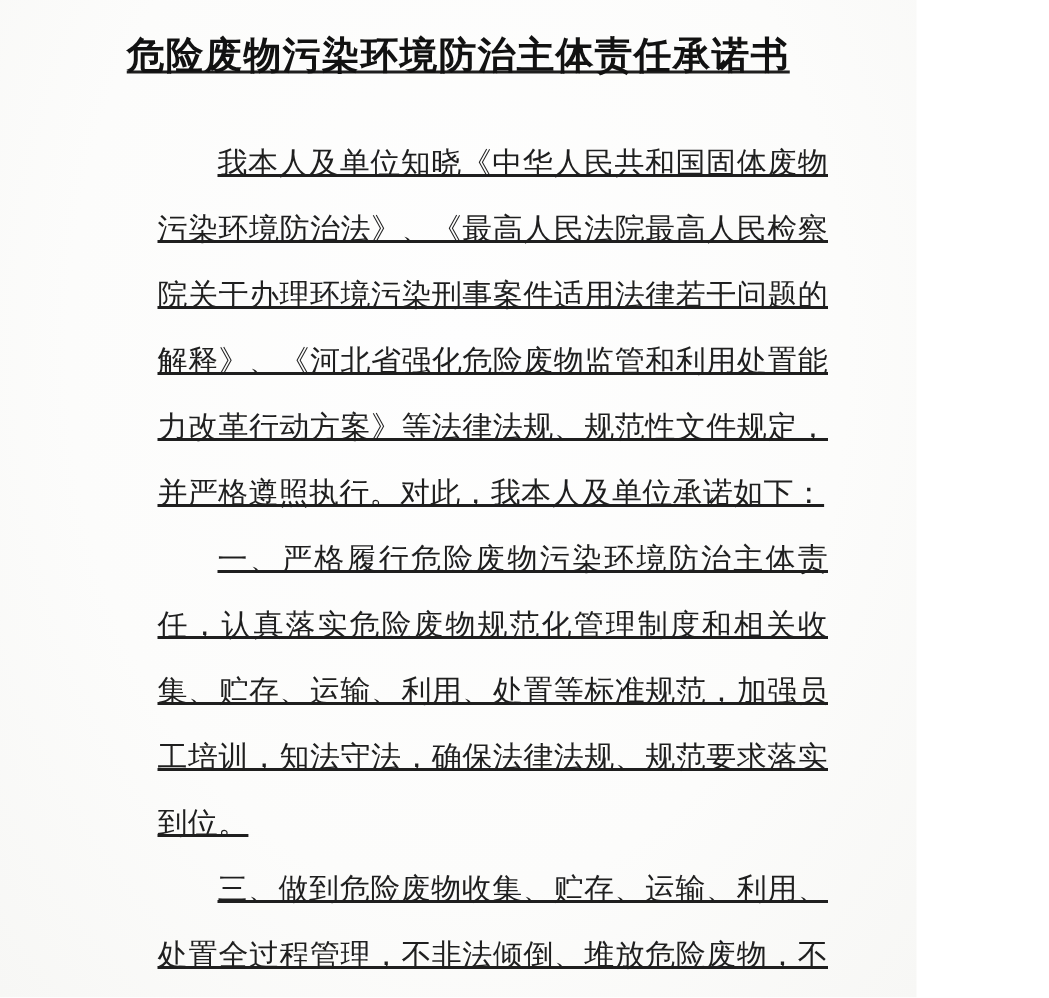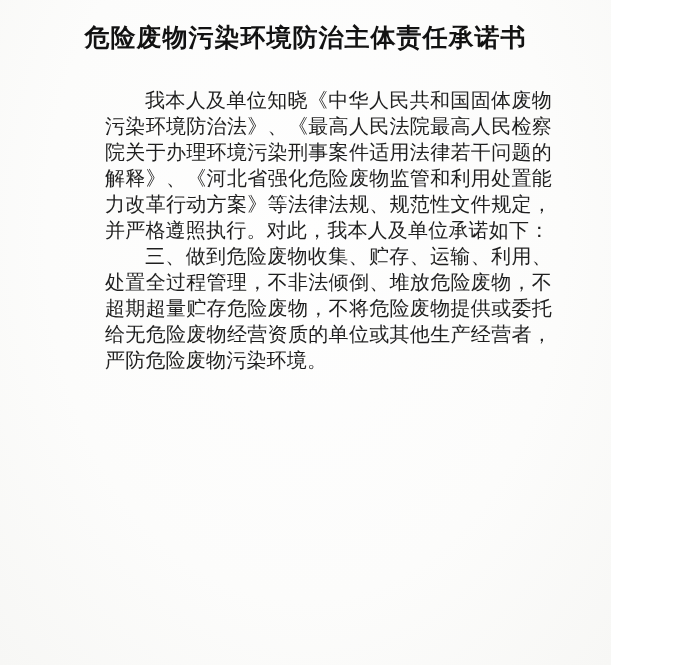--- a/index.html
+++ b/index.html
@@ -13,49 +13,51 @@
     background: #ffffff;
   }
   .page {
     position: relative;
     width: 611px;
     height: 665px;
     box-sizing: border-box;
     background: radial-gradient(ellipse at 50% 35%, #fefefe 0%, #fcfcfb 60%, #f7f7f5 100%);
     color: #1f1f1f;
     font-family: "Liberation Serif", serif;
+    text-decoration: underline;
   }
   .doc-title {
     margin: 0;
     padding: 21px 30px 0 30px;
     font-size: 25px;
     line-height: 34px;
     font-weight: bold;
     text-align: center;
     letter-spacing: 1px;
     color: #121212;
   }
   .doc-body {
     padding: 32px 59px 0 105px;
   }
   .para {
     margin: 0;
     font-size: 20px;
-    line-height: 26px;
+    line-height: 44px;
     text-indent: 2em;
     text-align: justify;
     text-justify: inter-ideograph;
     letter-spacing: 0.2px;
     word-break: break-all;
     overflow-wrap: break-word;
     color: #1f1f1f;
   }
 </style>
 </head>
 <body>
 
 <div class="page">
   <h1 class="doc-title">危险废物污染环境防治主体责任承诺书</h1>
   <div class="doc-body">
     <p class="para">我本人及单位知晓《中华人民共和国固体废物污染环境防治法》、《最高人民法院最高人民检察院关于办理环境污染刑事案件适用法律若干问题的解释》、《河北省强化危险废物监管和利用处置能力改革行动方案》等法律法规、规范性文件规定，并严格遵照执行。对此，我本人及单位承诺如下：</p>
+    <p class="para">一、严格履行危险废物污染环境防治主体责任，认真落实危险废物规范化管理制度和相关收集、贮存、运输、利用、处置等标准规范，加强员工培训，知法守法，确保法律法规、规范要求落实到位。</p>
     <p class="para">三、做到危险废物收集、贮存、运输、利用、处置全过程管理，不非法倾倒、堆放危险废物，不超期超量贮存危险废物，不将危险废物提供或委托给无危险废物经营资质的单位或其他生产经营者，严防危险废物污染环境。</p>
   </div>
 </div>
 
 </body></html>

